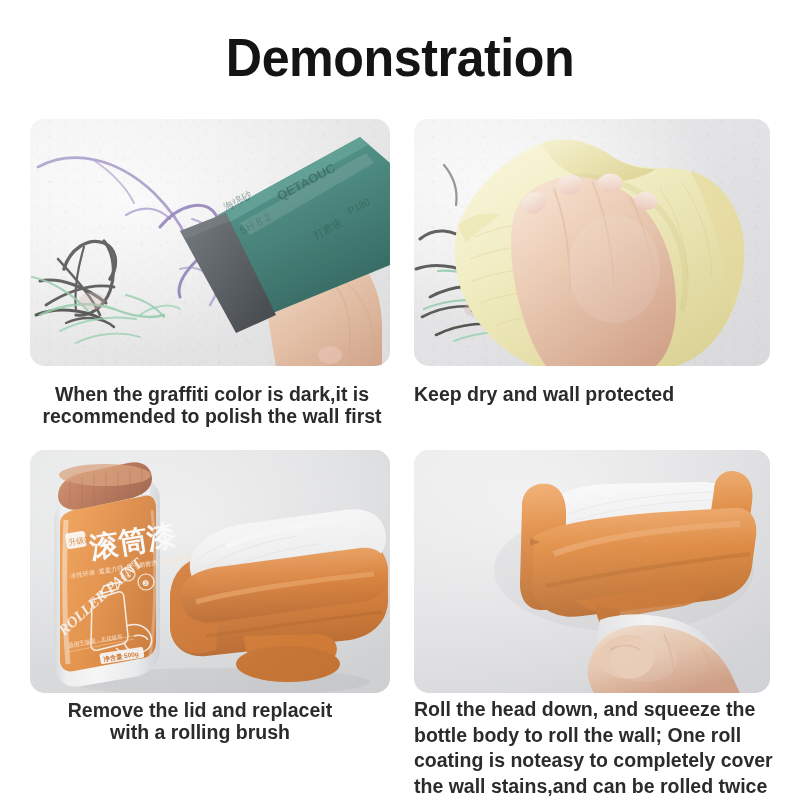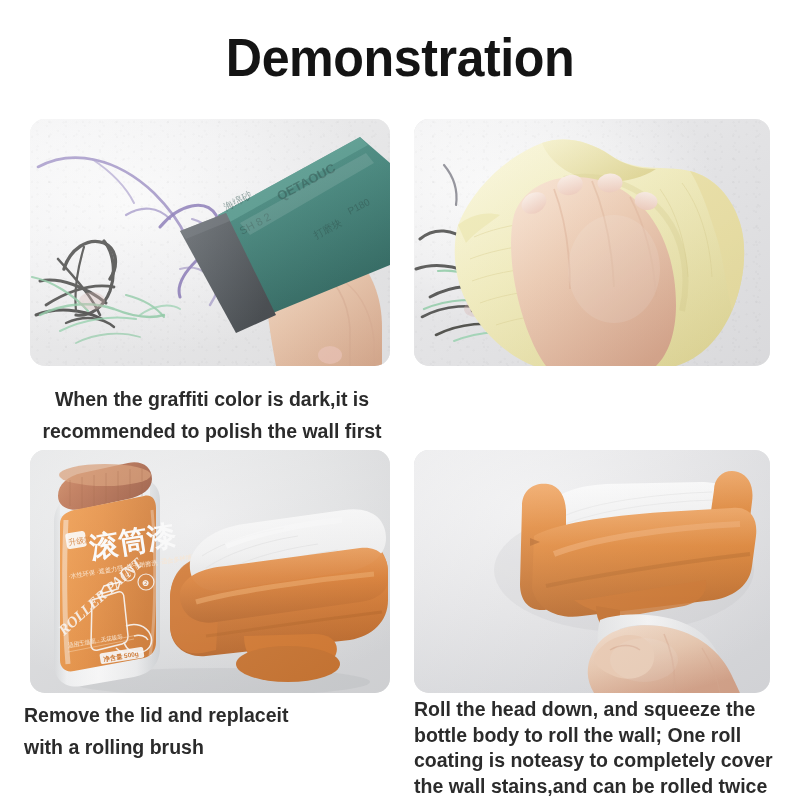--- a/index.html
+++ b/index.html
@@ -35,26 +35,26 @@
   #panel-2{left:414px; top:101px; width:356px; height:247px;}
   #panel-3{left:30px;  top:432px; width:360px; height:243px;}
   #panel-4{left:414px; top:432px; width:356px; height:243px;}
 
   
   .caption{
     position:absolute;
     color:#2b2b2b;
     font-size:19.5px;
     font-weight:bold;
-    line-height:32px;
+    line-height:22px;
     white-space:pre-line;
   }
   #caption-1{left:12px; top:365px; width:400px; text-align:center;}
   #caption-2{left:414px;top:365px; width:372px; text-align:left;}
-  #caption-3{left:24px;  top:681px; width:400px; }
+  #caption-3{left:0;  top:681px; width:400px; text-align:center;}
   #caption-4{left:414px;top:679px; width:378px; text-align:left; line-height:25.5px;}
 
   
   .wall-white{
     position:absolute;inset:0;
     background:
       radial-gradient(ellipse 70% 60% at 30% 35%, #ffffff 0%, #f6f6f7 55%, #ebebec 100%),
       linear-gradient(135deg,#fdfdfd 0%,#ececed 100%);
   }
   .wall-tex{
@@ -502,20 +502,21 @@
         <path d="M250 184 C258 202, 262 224, 260 243" fill="none" stroke="#dca88b" stroke-width="1.6" opacity=".5"></path>
         <path d="M288 198 C298 214, 304 230, 306 243" fill="none" stroke="#dca88b" stroke-width="1.4" opacity=".45"></path>
         <ellipse cx="230" cy="210" rx="34" ry="22" fill="#ffffff" opacity=".1"></ellipse>
       </g>
     </svg>
     <div class="panel-shade"></div>
   </div>
 
   <div class="caption" id="caption-1">When the graffiti color is dark,it is
 recommended to polish the wall first</div>
+  <div class="caption" id="caption-2">Keep dry and wall protected</div>
   <div class="caption" id="caption-3">Remove the lid and replaceit
 with a rolling brush</div>
   <div class="caption" id="caption-4">Roll the head down, and squeeze the
 bottle body to roll the wall; One roll
 coating is noteasy to completely cover
 the wall stains,and can be rolled twice
 after ten minutes</div>
 
 </div>
 

